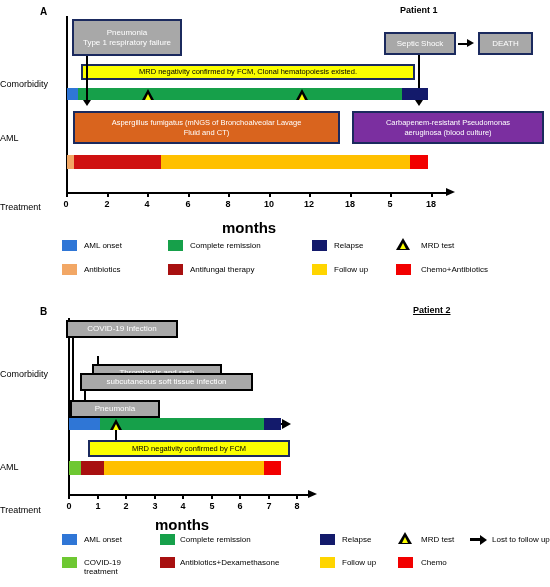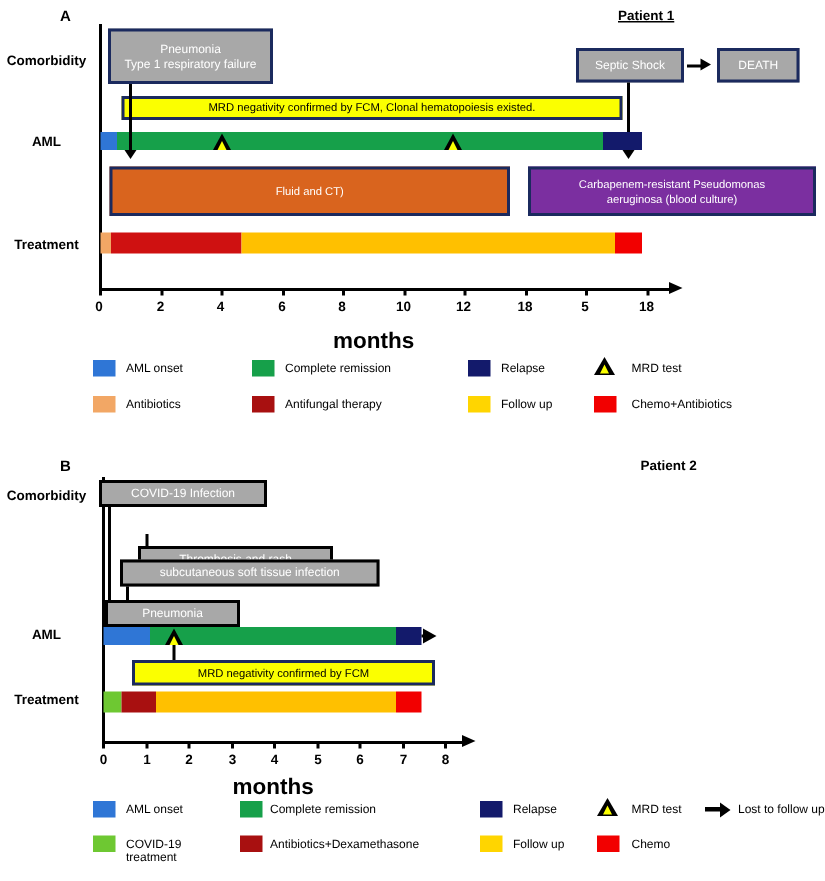--- a/index.html
+++ b/index.html
@@ -5,21 +5,21 @@
   html,body{margin:0;padding:0;background:#ffffff;}
   body{width:550px;height:587px;position:relative;overflow:hidden;
        font-family:"Liberation Sans","DejaVu Sans",sans-serif;
        -webkit-font-smoothing:antialiased;}
   .panel{position:absolute;left:0;top:0;width:550px;}
   .abs{position:absolute;}
 
   
   .panel-letter{font-size:10px;font-weight:bold;color:#000;}
   .patient-label{font-size:9px;font-weight:bold;color:#000;}
-  .row-label{font-size:9px;font-weight:bold;color:#000;text-align:center;white-space:nowrap;}
+  .row-label{font-size:9px;font-weight:normal;color:#000;text-align:left;white-space:nowrap;margin-top:44px;}
   .axis-label{font-size:15px;font-weight:bold;color:#000;}
   .tick-text{font-size:9px;font-weight:bold;color:#000;text-align:center;}
   .legend-text{font-size:8px;color:#000;line-height:9px;}
 
   
   .axis-line{background:#000;height:2px;}
   .axis-vline{background:#000;width:2px;}
   .tick{background:#000;width:2px;height:5px;}
   .arrow-right{
     width:0;height:0;border-top:4.5px solid transparent;border-bottom:4.5px solid transparent;
@@ -59,21 +59,21 @@
   .lg-arrow-stem{position:absolute;height:3px;background:#000;}
   .lg-arrow-head{position:absolute;width:0;height:0;
     border-top:5px solid transparent;border-bottom:5px solid transparent;border-left:7px solid #000;}
 </style>
 </head>
 <body>
 
 <div class="panel">
 
   <div class="abs panel-letter" style="left:40px;top:6px;">A</div>
-  <div class="abs patient-label" style="left:412px;top:5px;text-decoration:underline;">Patient 1</div>
+  <div class="abs patient-label" style="left:400px;top:5px;">Patient 1</div>
 
   <div class="abs row-label" style="left:0px;top:35px;width:62px;">Comorbidity</div>
   <div class="abs row-label" style="left:0px;top:89px;width:62px;">AML</div>
   <div class="abs row-label" style="left:0px;top:158px;width:62px;">Treatment</div>
 
   <div class="abs axis-vline" style="left:66px;top:16px;height:178px;"></div>
   <div class="abs axis-line" style="left:66px;top:192px;width:380px;"></div>
   <div class="abs arrow-right" style="left:446px;top:188px;"></div>
 
   <div class="abs tick" style="left:66px;top:192px;"></div>
@@ -131,20 +131,21 @@
 
   <div class="mrd-tri" style="left:142px;top:89px;"></div>
   <div class="mrd-tri-in" style="left:144.5px;top:93.5px;"></div>
   <div class="mrd-tri" style="left:296px;top:89px;"></div>
   <div class="mrd-tri-in" style="left:298.5px;top:93.5px;"></div>
 
   <div class="vline" style="left:86px;top:56px;height:48px;"></div>
   <div class="dn-arrow" style="left:83px;top:100px;"></div>
 
   <div class="abs box orange-box" style="left:73px;top:111px;width:267px;height:33px;flex-direction:column;">
+    <span>Aspergillus fumigatus  (mNGS of Bronchoalveolar Lavage</span>
     <span>Fluid and CT)</span>
   </div>
 
   <div class="abs box purple-box" style="left:352px;top:111px;width:192px;height:33px;flex-direction:column;">
     <span>Carbapenem-resistant Pseudomonas</span>
     <span>aeruginosa  (blood culture)</span>
   </div>
 
   <div class="bar-track" style="left:67px;top:155px;width:362px;height:14px;">
     <div class="bar-seg" style="left:0px;width:7px;background:#f2a765;"></div>
@@ -177,21 +178,21 @@
     <div class="abs legend-text" style="left:421px;top:11px;">MRD test</div>
 
     <div class="sw" style="left:396px;top:34px;background:#f20000;"></div>
     <div class="abs legend-text" style="left:421px;top:35px;">Chemo+Antibiotics</div>
   </div>
 </div>
 
 <div class="panel" style="top:0;">
 
   <div class="abs panel-letter" style="left:40px;top:306px;">B</div>
-  <div class="abs patient-label" style="left:427px;top:305px;">Patient 2</div>
+  <div class="abs patient-label" style="left:413px;top:305px;text-decoration:underline;">Patient 2</div>
 
   <div class="abs row-label" style="left:0px;top:325px;width:62px;">Comorbidity</div>
   <div class="abs row-label" style="left:0px;top:418px;width:62px;">AML</div>
   <div class="abs row-label" style="left:0px;top:461px;width:62px;">Treatment</div>
 
   <div class="abs axis-vline" style="left:68px;top:318px;height:178px;"></div>
   <div class="abs axis-line" style="left:68px;top:494px;width:240px;"></div>
   <div class="abs arrow-right" style="left:308px;top:490px;"></div>
 
   <div class="abs tick" style="left:68px;top:494px;"></div>

